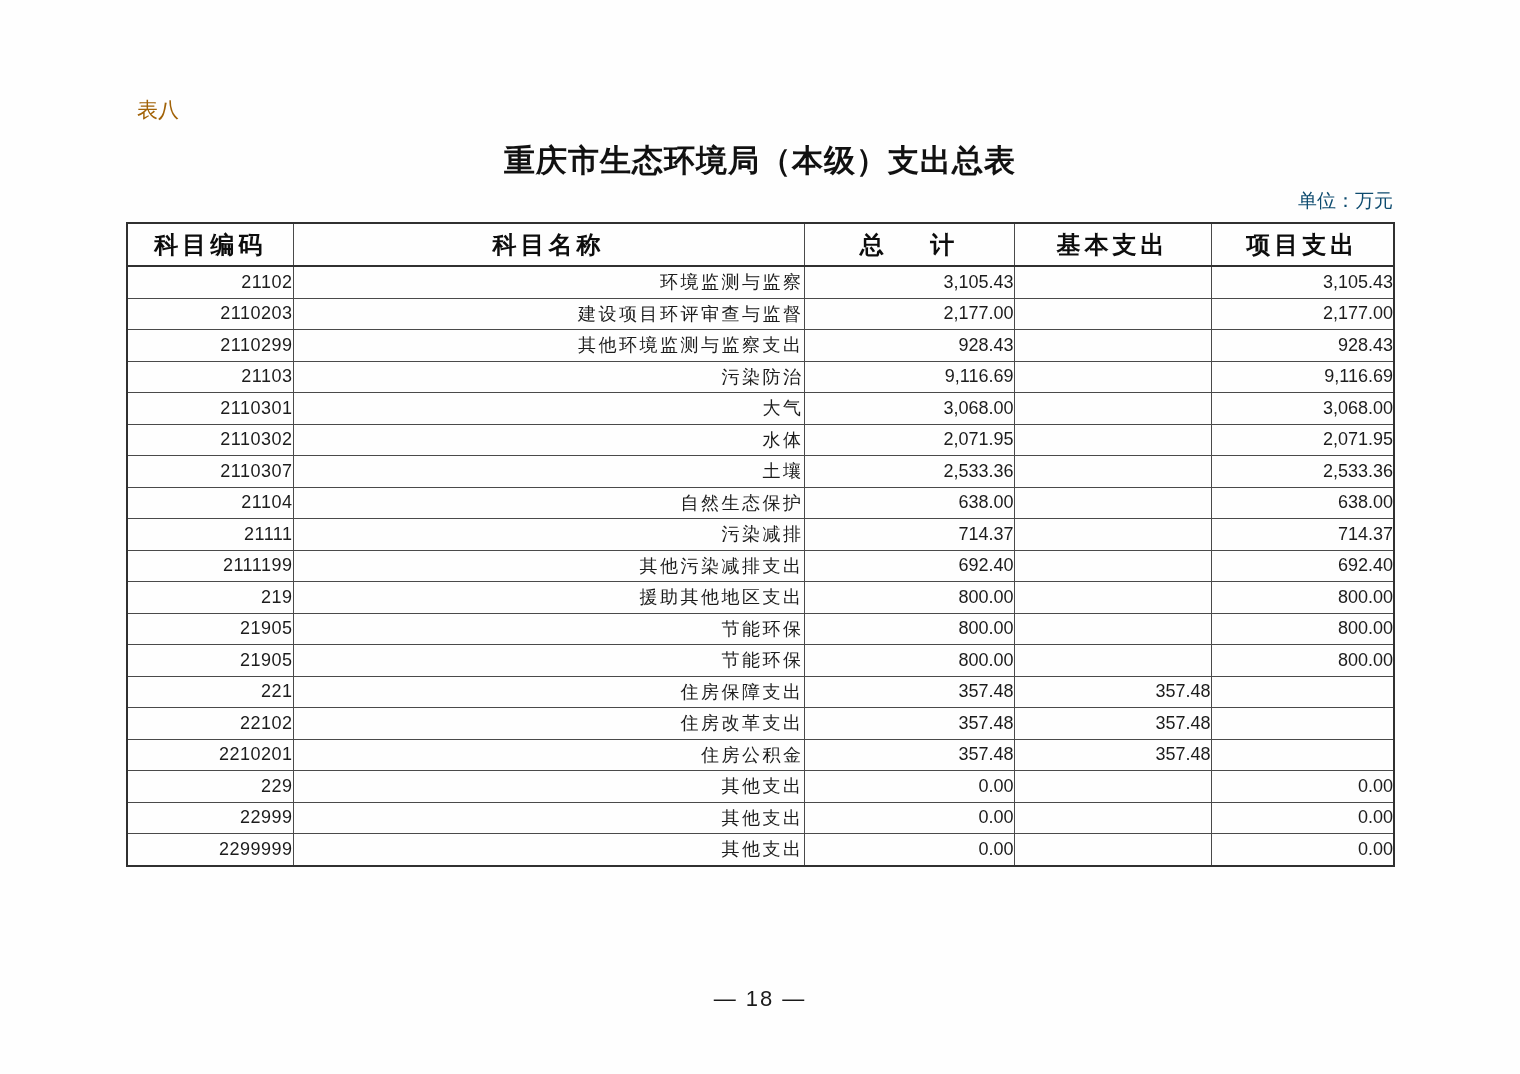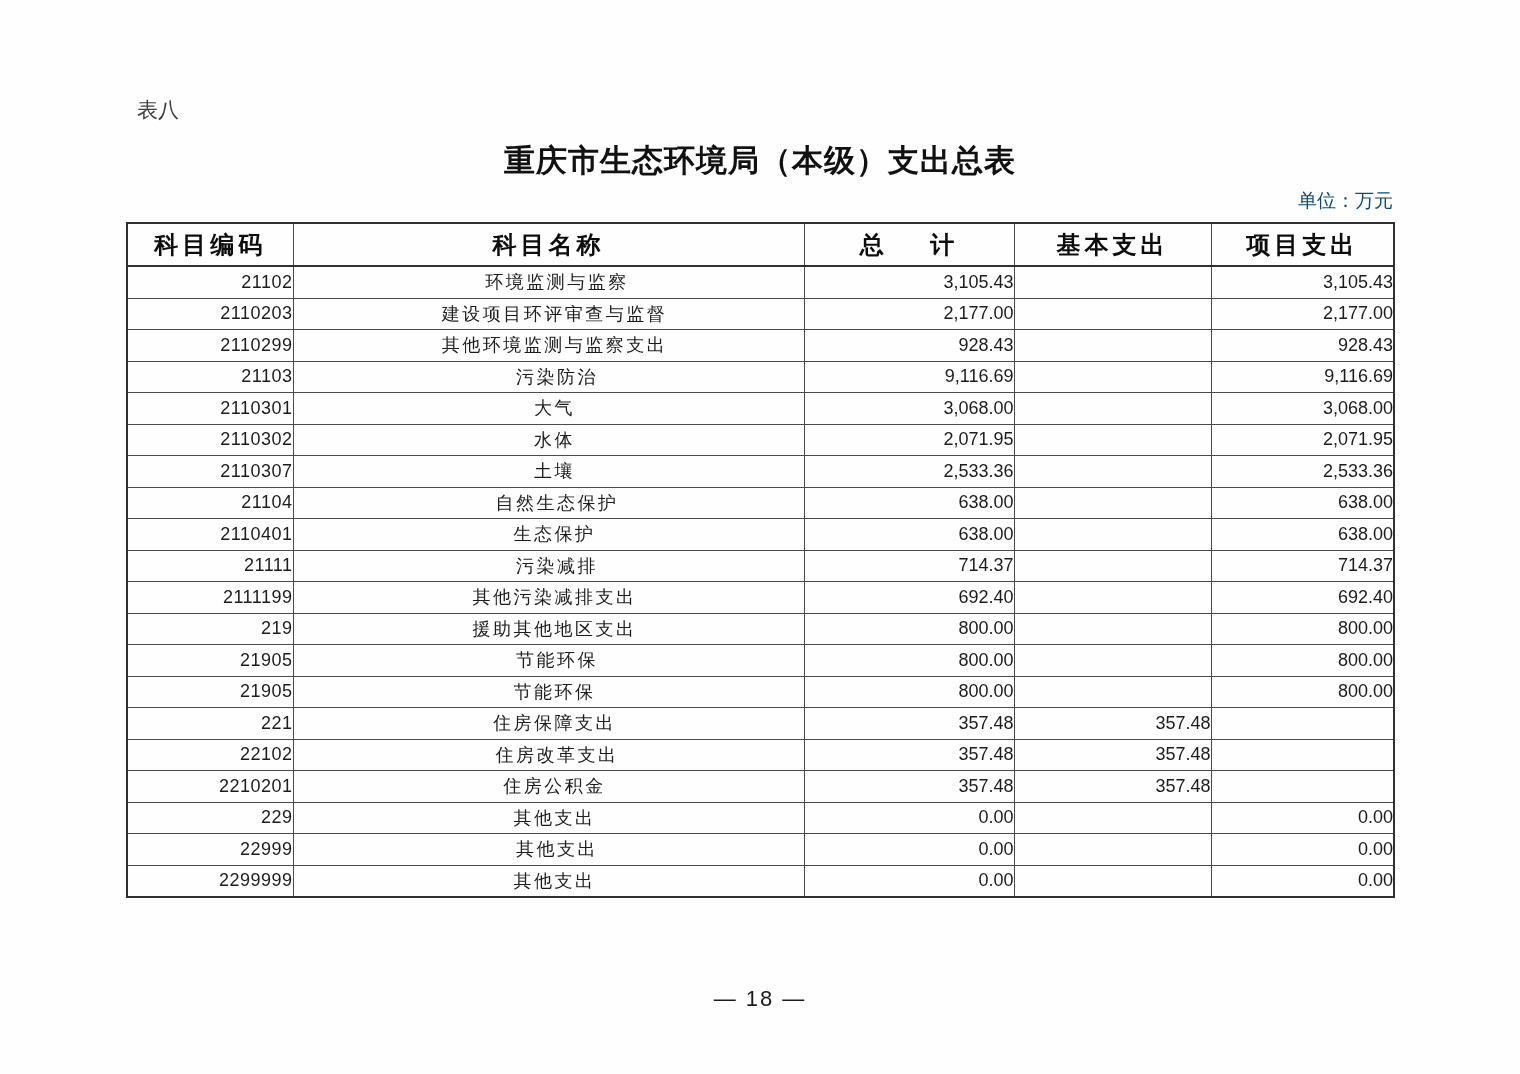--- a/index.html
+++ b/index.html
@@ -18,21 +18,21 @@
     width: 1520px;
     height: 1074px;
     background: #fefefe;
   }
   .table-label {
     position: absolute;
     left: 137px;
     top: 96px;
     font-size: 21px;
     font-family: "Liberation Serif", serif;
-    color: #404040;
+    color: #a16207;
   }
   .doc-title {
     position: absolute;
     left: 0;
     top: 140px;
     width: 100%;
     text-align: center;
     font-size: 31px;
     font-weight: bold;
     font-family: "Liberation Serif", serif;
@@ -89,21 +89,21 @@
     color: #1c1c1c;
   }
   td.code {
     font-family: "Liberation Sans", sans-serif;
     letter-spacing: 0.5px;
     text-align: right;
   }
   td.name {
     font-family: "Liberation Serif", serif;
     letter-spacing: 2.5px;
-    text-align: center;
+    text-align: right;
   }
   td.num {
     font-family: "Liberation Sans", sans-serif;
     text-align: right;
     padding-right: 8px;
   }
   td.code.ind1 { padding-left: 10px; }
   td.code.ind2 { padding-left: 16px; }
   td.code.ind3 { padding-left: 23px; }
   td.name.ind1 { padding-left: 12px; }
@@ -201,27 +201,20 @@
             <td class="num">2,533.36</td>
           </tr>
           <tr>
             <td class="code ind2">21104</td>
             <td class="name ind2">自然生态保护</td>
             <td class="num">638.00</td>
             <td class="num"></td>
             <td class="num">638.00</td>
           </tr>
           <tr>
-            <td class="code ind3">2110401</td>
-            <td class="name ind3">生态保护</td>
-            <td class="num">638.00</td>
-            <td class="num"></td>
-            <td class="num">638.00</td>
-          </tr>
-          <tr>
             <td class="code ind2">21111</td>
             <td class="name ind2">污染减排</td>
             <td class="num">714.37</td>
             <td class="num"></td>
             <td class="num">714.37</td>
           </tr>
           <tr>
             <td class="code ind3">2111199</td>
             <td class="name ind3">其他污染减排支出</td>
             <td class="num">692.40</td>

